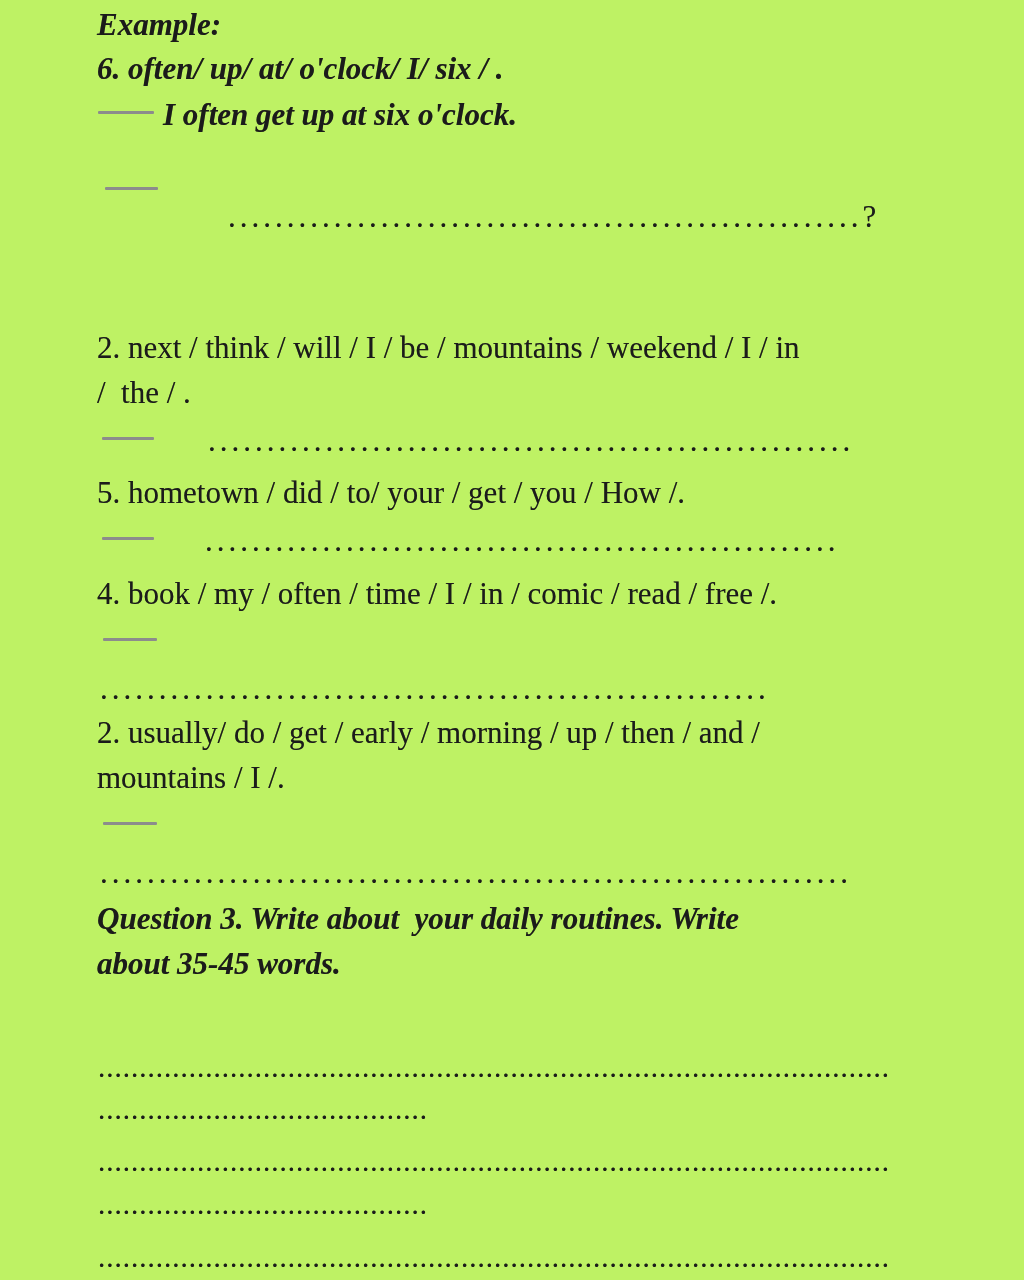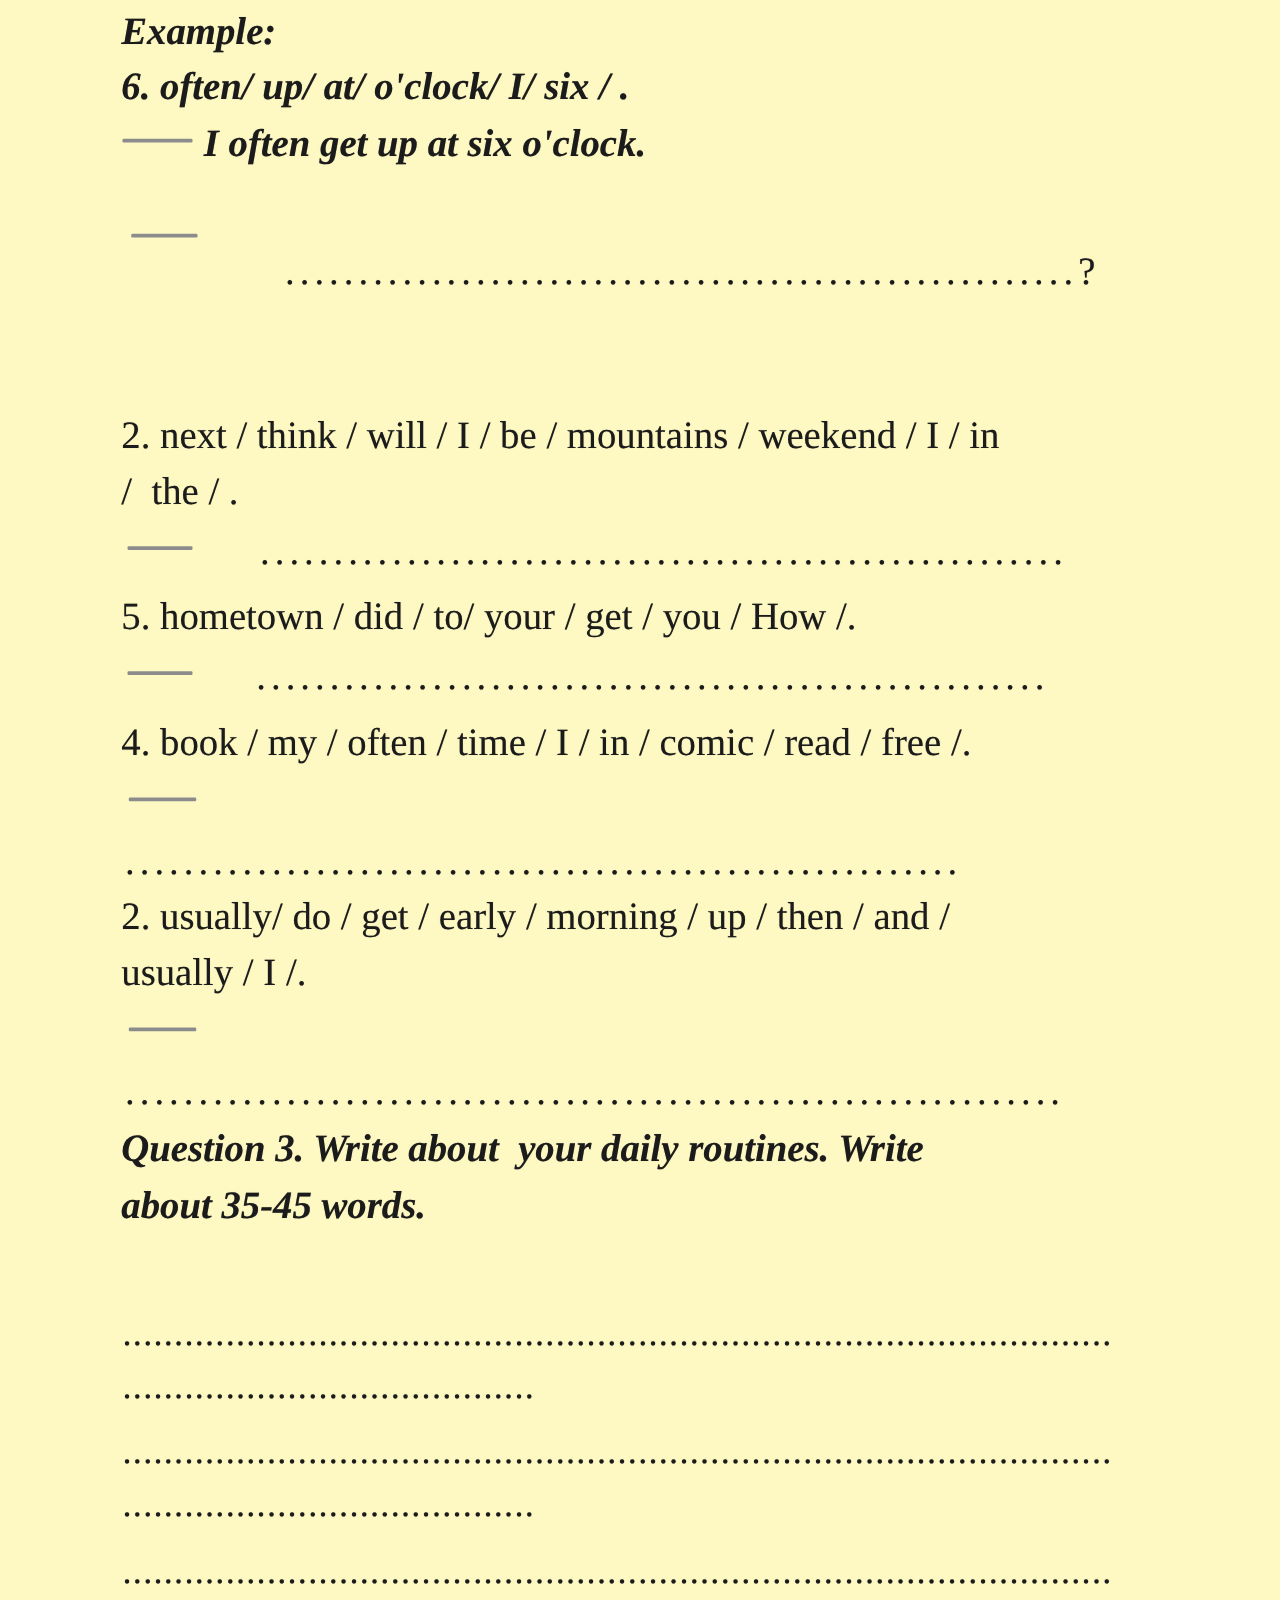--- a/index.html
+++ b/index.html
@@ -4,21 +4,21 @@
 <style>
   html, body {
     margin: 0;
     padding: 0;
     background: #ffffff;
   }
   .page {
     position: relative;
     width: 1024px;
     height: 1280px;
-    background: #fef9c3;
+    background: #bef264;
     overflow: hidden;
     font-family: "Liberation Serif", "DejaVu Serif", serif;
     color: #1b1b1b;
   }
   .t {
     position: absolute;
     font-size: 31px;
     line-height: 1.2;
     white-space: pre;
     color: #1b1b1b;
@@ -65,21 +65,21 @@
 
   <div class="t" style="left:97px; top:474px;">5. hometown / did / to/ your / get / you / How /.</div>
   <div class="dash" style="left:102px; top:537px; width:52px;"></div>
   <div class="t dots" style="left:205px; top:522px;">......................................................</div>
 
   <div class="t" style="left:97px; top:575px;">4. book / my / often / time / I / in / comic / read / free /.</div>
   <div class="dash" style="left:103px; top:638px; width:54px;"></div>
   <div class="t dots" style="left:100px; top:670px;">.........................................................</div>
 
   <div class="t" style="left:97px; top:714px;">2. usually/ do / get / early / morning / up / then / and /</div>
-  <div class="t" style="left:97px; top:759px;">usually / I /.</div>
+  <div class="t" style="left:97px; top:759px;">mountains / I /.</div>
   <div class="dash" style="left:103px; top:822px; width:54px;"></div>
   <div class="t dots" style="left:100px; top:854px;">................................................................</div>
 
   <div class="t bi" style="left:97px; top:900px;">Question 3. Write about  your daily routines. Write</div>
   <div class="t bi" style="left:97px; top:945px;">about 35-45 words.</div>
 
   <div class="t dots-tight" style="left:98px; top:1050px;">................................................................................................</div>
   <div class="t dots-tight" style="left:98px; top:1092px;">........................................</div>
   <div class="t dots-tight" style="left:98px; top:1144px;">................................................................................................</div>
   <div class="t dots-tight" style="left:98px; top:1187px;">........................................</div>

